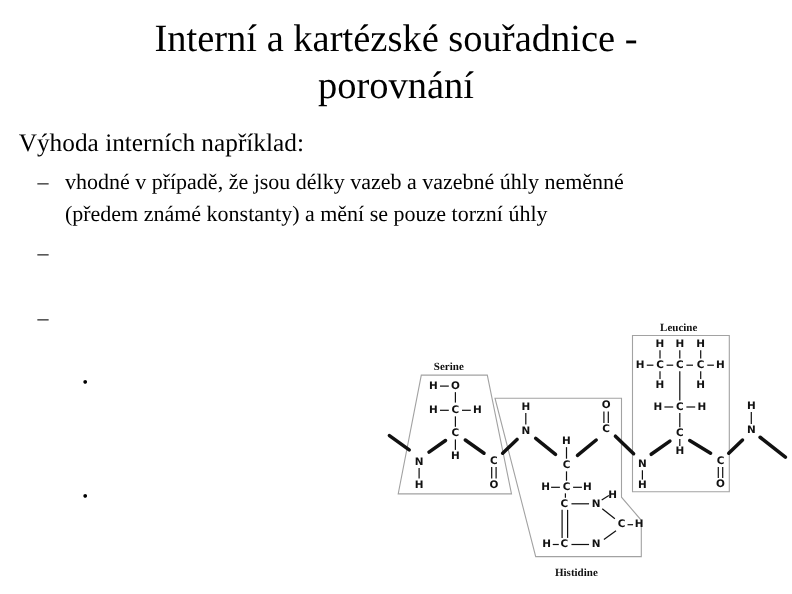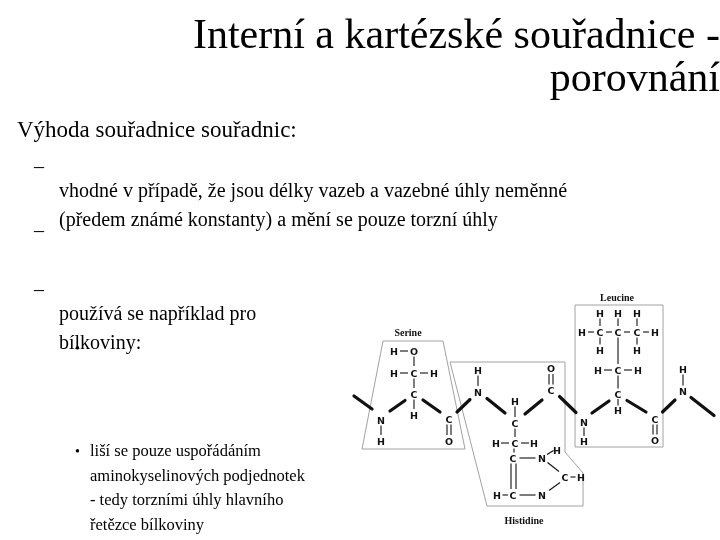--- a/index.html
+++ b/index.html
@@ -1,31 +1,31 @@
 <!DOCTYPE html>
 <html><head>
 <meta charset="utf-8">
 <style>
   html,body{margin:0;padding:0;background:#fff;}
   .slide{
     position:relative;width:720px;height:540px;background:#ffffff;
     font-family:"Liberation Serif", serif;color:#000;overflow:hidden;
   }
   .title{
-    position:absolute;top:13px;left:0;width:720px;text-align:right;
-    font-size:42px;line-height:43px;white-space:pre-line;
+    position:absolute;top:13px;left:0;width:720px;text-align:center;
+    font-size:35px;line-height:43px;white-space:pre-line;
   }
   .heading{
     position:absolute;top:116px;left:17px;font-size:23px;line-height:28px;
   }
   .bullet{
     position:absolute;left:34px;display:flex;font-size:20px;line-height:29px;
   }
   .bullet .marker{flex:none;width:25px;}
-  .bullet .btext{white-space:pre-line;margin-top:24px;}
+  .bullet .btext{white-space:pre-line;}
   .b1{top:152px;width:640px;}
   .b2{top:216px;width:640px;}
   .b3{top:275px;width:330px;}
   .sub{
     position:absolute;left:75px;display:flex;font-size:16.5px;line-height:24.5px;
   }
   .sub .marker{flex:none;width:15px;font-size:14px;padding-top:1px;}
   .sub .btext{white-space:pre-line;}
   .s1{top:336px;width:300px;}
   .s2{top:439px;width:300px;}
@@ -34,48 +34,42 @@
   .aa-label{font-family:"Liberation Serif", serif;font-weight:bold;font-size:10px;}
 </style>
 </head>
 <body>
 
 <div class="slide">
 
   <div class="title">Interní a kartézské souřadnice -
 porovnání</div>
 
-  <div class="heading">Výhoda souřadnice souřadnic:</div>
+  <div class="heading">Výhoda interních například:</div>
 
   <div class="bullet b1">
     <span class="marker">–</span>
     <span class="btext">vhodné v případě, že jsou délky vazeb a vazebné úhly neměnné
 (předem známé konstanty) a mění se pouze torzní úhly</span>
   </div>
 
   <div class="bullet b2">
     <span class="marker">–</span>
   </div>
 
   <div class="bullet b3">
     <span class="marker">–</span>
-    <span class="btext">používá se například pro
-bílkoviny:</span>
   </div>
 
   <div class="sub s1">
     <span class="marker">•</span>
   </div>
 
   <div class="sub s2">
     <span class="marker">•</span>
-    <span class="btext">liší se pouze uspořádáním
-aminokyselinových podjednotek
-- tedy torzními úhly hlavního
-řetězce bílkoviny</span>
   </div>
 
   <svg class="diagram" width="370" height="260" viewBox="350 280 370 260" xmlns="http://www.w3.org/2000/svg">
       <polygon points="383,341 443,341 465,449 362,449" fill="none" stroke="#a2a2a2" stroke-width="1"></polygon>
       <polygon points="575,305 663,305 663,447 575,447" fill="none" stroke="#a2a2a2" stroke-width="1"></polygon>
       <polygon points="450,362 565,362 565,452 583,473 583,506 487,506" fill="none" stroke="#a2a2a2" stroke-width="1"></polygon>
       <line x1="400" y1="351" x2="408" y2="351" stroke="#111111" stroke-width="1.1" stroke-linecap="butt"></line>
       <line x1="414" y1="356.5" x2="414" y2="366" stroke="#111111" stroke-width="1.1" stroke-linecap="butt"></line>
       <line x1="400" y1="373" x2="408" y2="373" stroke="#111111" stroke-width="1.1" stroke-linecap="butt"></line>
       <line x1="420" y1="373" x2="428" y2="373" stroke="#111111" stroke-width="1.1" stroke-linecap="butt"></line>

